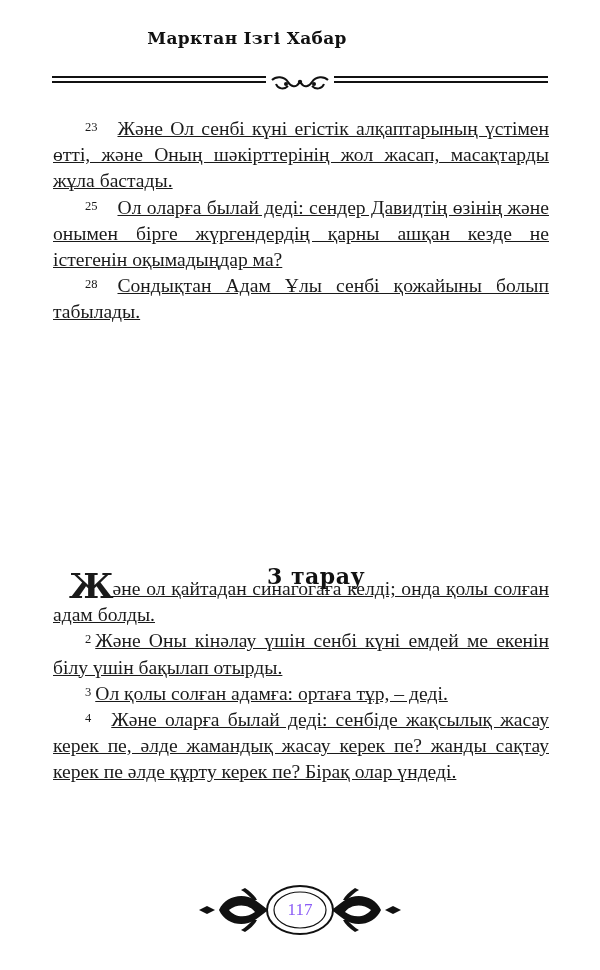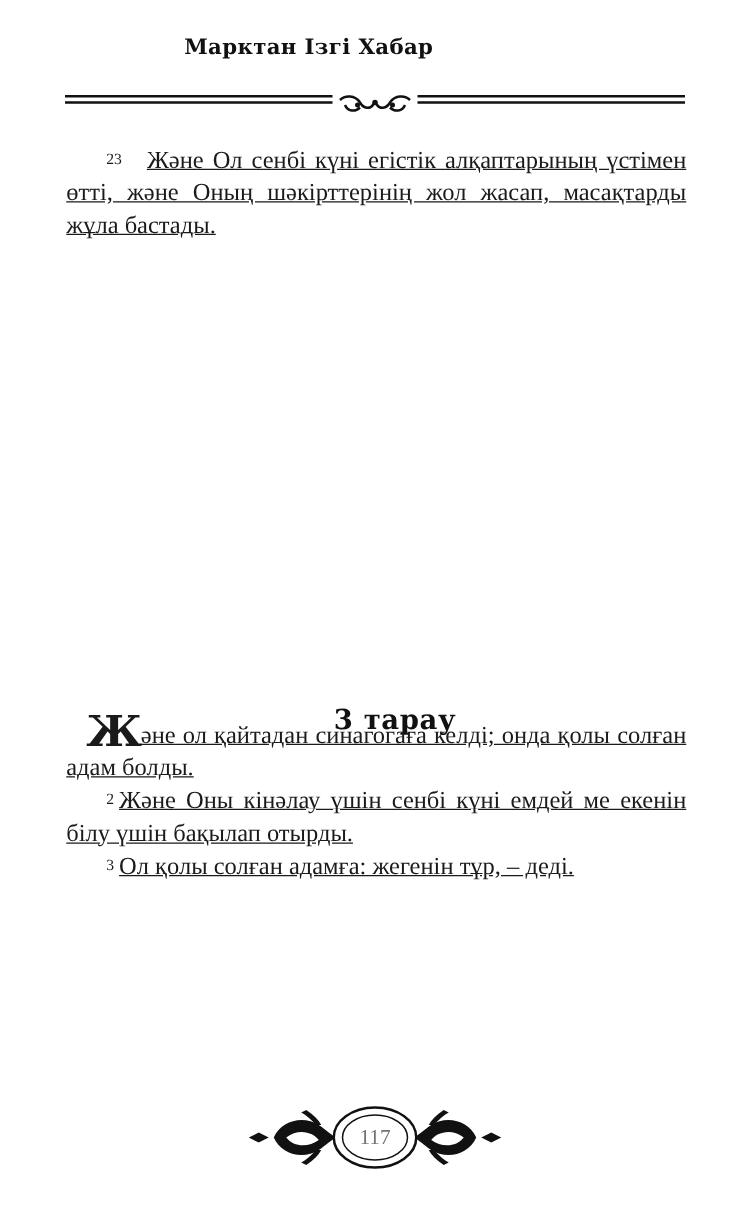--- a/index.html
+++ b/index.html
@@ -36,21 +36,21 @@
     font-weight: bold; font-size: 22px; letter-spacing: 0.5px; color: #111;
   }
   .dropcap {
     font-family: "DejaVu Serif", serif; font-weight: bold; font-size: 34px;
     line-height: 20px; vertical-align: -3px; letter-spacing: -1px;
   }
   .footer-orn { position: absolute; left: 195px; top: 882px; width: 210px; height: 56px; }
   .page-num {
     position: absolute; left: 0; top: 0; width: 210px; height: 56px;
     display: flex; align-items: center; justify-content: center;
-    font-family: "Liberation Serif", serif; font-size: 17px; color: #737373;
+    font-family: "Liberation Serif", serif; font-size: 17px; color: #8b5cf6;
   }
 </style>
 </head>
 <body>
 
 <div class="running-head">Марктан Ізгі Хабар</div>
 <div class="rule r1"></div>
 <div class="rule r2"></div>
 <div class="ornament-top">
   <svg width="68" height="20" viewBox="0 0 68 20">
@@ -61,28 +61,31 @@
       <path d="M58 10 C56 15, 50 16, 46 12"></path>
     </g>
     <circle cx="34" cy="8" r="2.2" fill="#111"></circle>
     <circle cx="20" cy="10" r="2" fill="#111"></circle>
     <circle cx="48" cy="10" r="2" fill="#111"></circle>
   </svg>
 </div>
 
 <div class="text-block" style="top:116px;">
   <p class="para indent-verse"><span class="vnum wide">23</span><span>Және Ол сенбі күні егістік алқаптарының үстімен өтті, және Оның шәкірттерінің жол жасап, масақтарды жұла бастады.</span></p>
+  <p class="para indent-verse"><span class="vnum wide">25</span><span>Ол оларға былай деді: сендер Давидтің өзінің және онымен бірге жүргендердің қарны ашқан кезде не істегенін оқымадыңдар ма?</span></p>
+  <p class="para indent-verse"><span class="vnum wide">28</span><span>Сондықтан Адам Ұлы сенбі қожайыны болып табылады.</span></p>
 </div>
 
 <div class="chapter-title">3 тарау</div>
 
 <div class="text-block" style="top:576px;">
   <p class="para indent-verse"><span class="dropcap">Ж</span><span>әне ол қайтадан синагогаға келді; онда қолы солған адам болды.</span></p>
   <p class="para indent-verse"><span class="vnum">2</span><span>Және Оны кінәлау үшін сенбі күні емдей ме екенін білу үшін бақылап отырды.</span></p>
-  <p class="para indent-verse"><span class="vnum">3</span><span>Ол қолы солған адамға: жегенін тұр, – деді.</span></p>
+  <p class="para indent-verse"><span class="vnum">3</span><span>Ол қолы солған адамға: ортаға тұр, – деді.</span></p>
+  <p class="para indent-verse"><span class="vnum wide">4</span><span>Және оларға былай деді: сенбіде жақсылық жасау керек пе, әлде жамандық жасау керек пе? жанды сақтау керек пе әлде құрту керек пе? Бірақ олар үндеді.</span></p>
 </div>
 
 <div class="footer-orn">
   <svg width="210" height="56" viewBox="0 0 210 56">
     <g fill="#111">
       <path d="M4 28 L12 24 L20 28 L12 32 Z"></path>
       <path d="M206 28 L198 24 L190 28 L198 32 Z"></path>
       <path d="M24 28 C30 14, 48 10, 60 18 C66 22, 70 26, 74 28 C70 30, 66 34, 60 38 C48 46, 30 42, 24 28 Z M34 28 C40 36, 52 36, 60 30 C56 24, 44 20, 34 28 Z"></path>
       <path d="M186 28 C180 14, 162 10, 150 18 C144 22, 140 26, 136 28 C140 30, 144 34, 150 38 C162 46, 180 42, 186 28 Z M176 28 C170 36, 158 36, 150 30 C154 24, 166 20, 176 28 Z"></path>
       <circle cx="64" cy="28" r="2.5"></circle>

